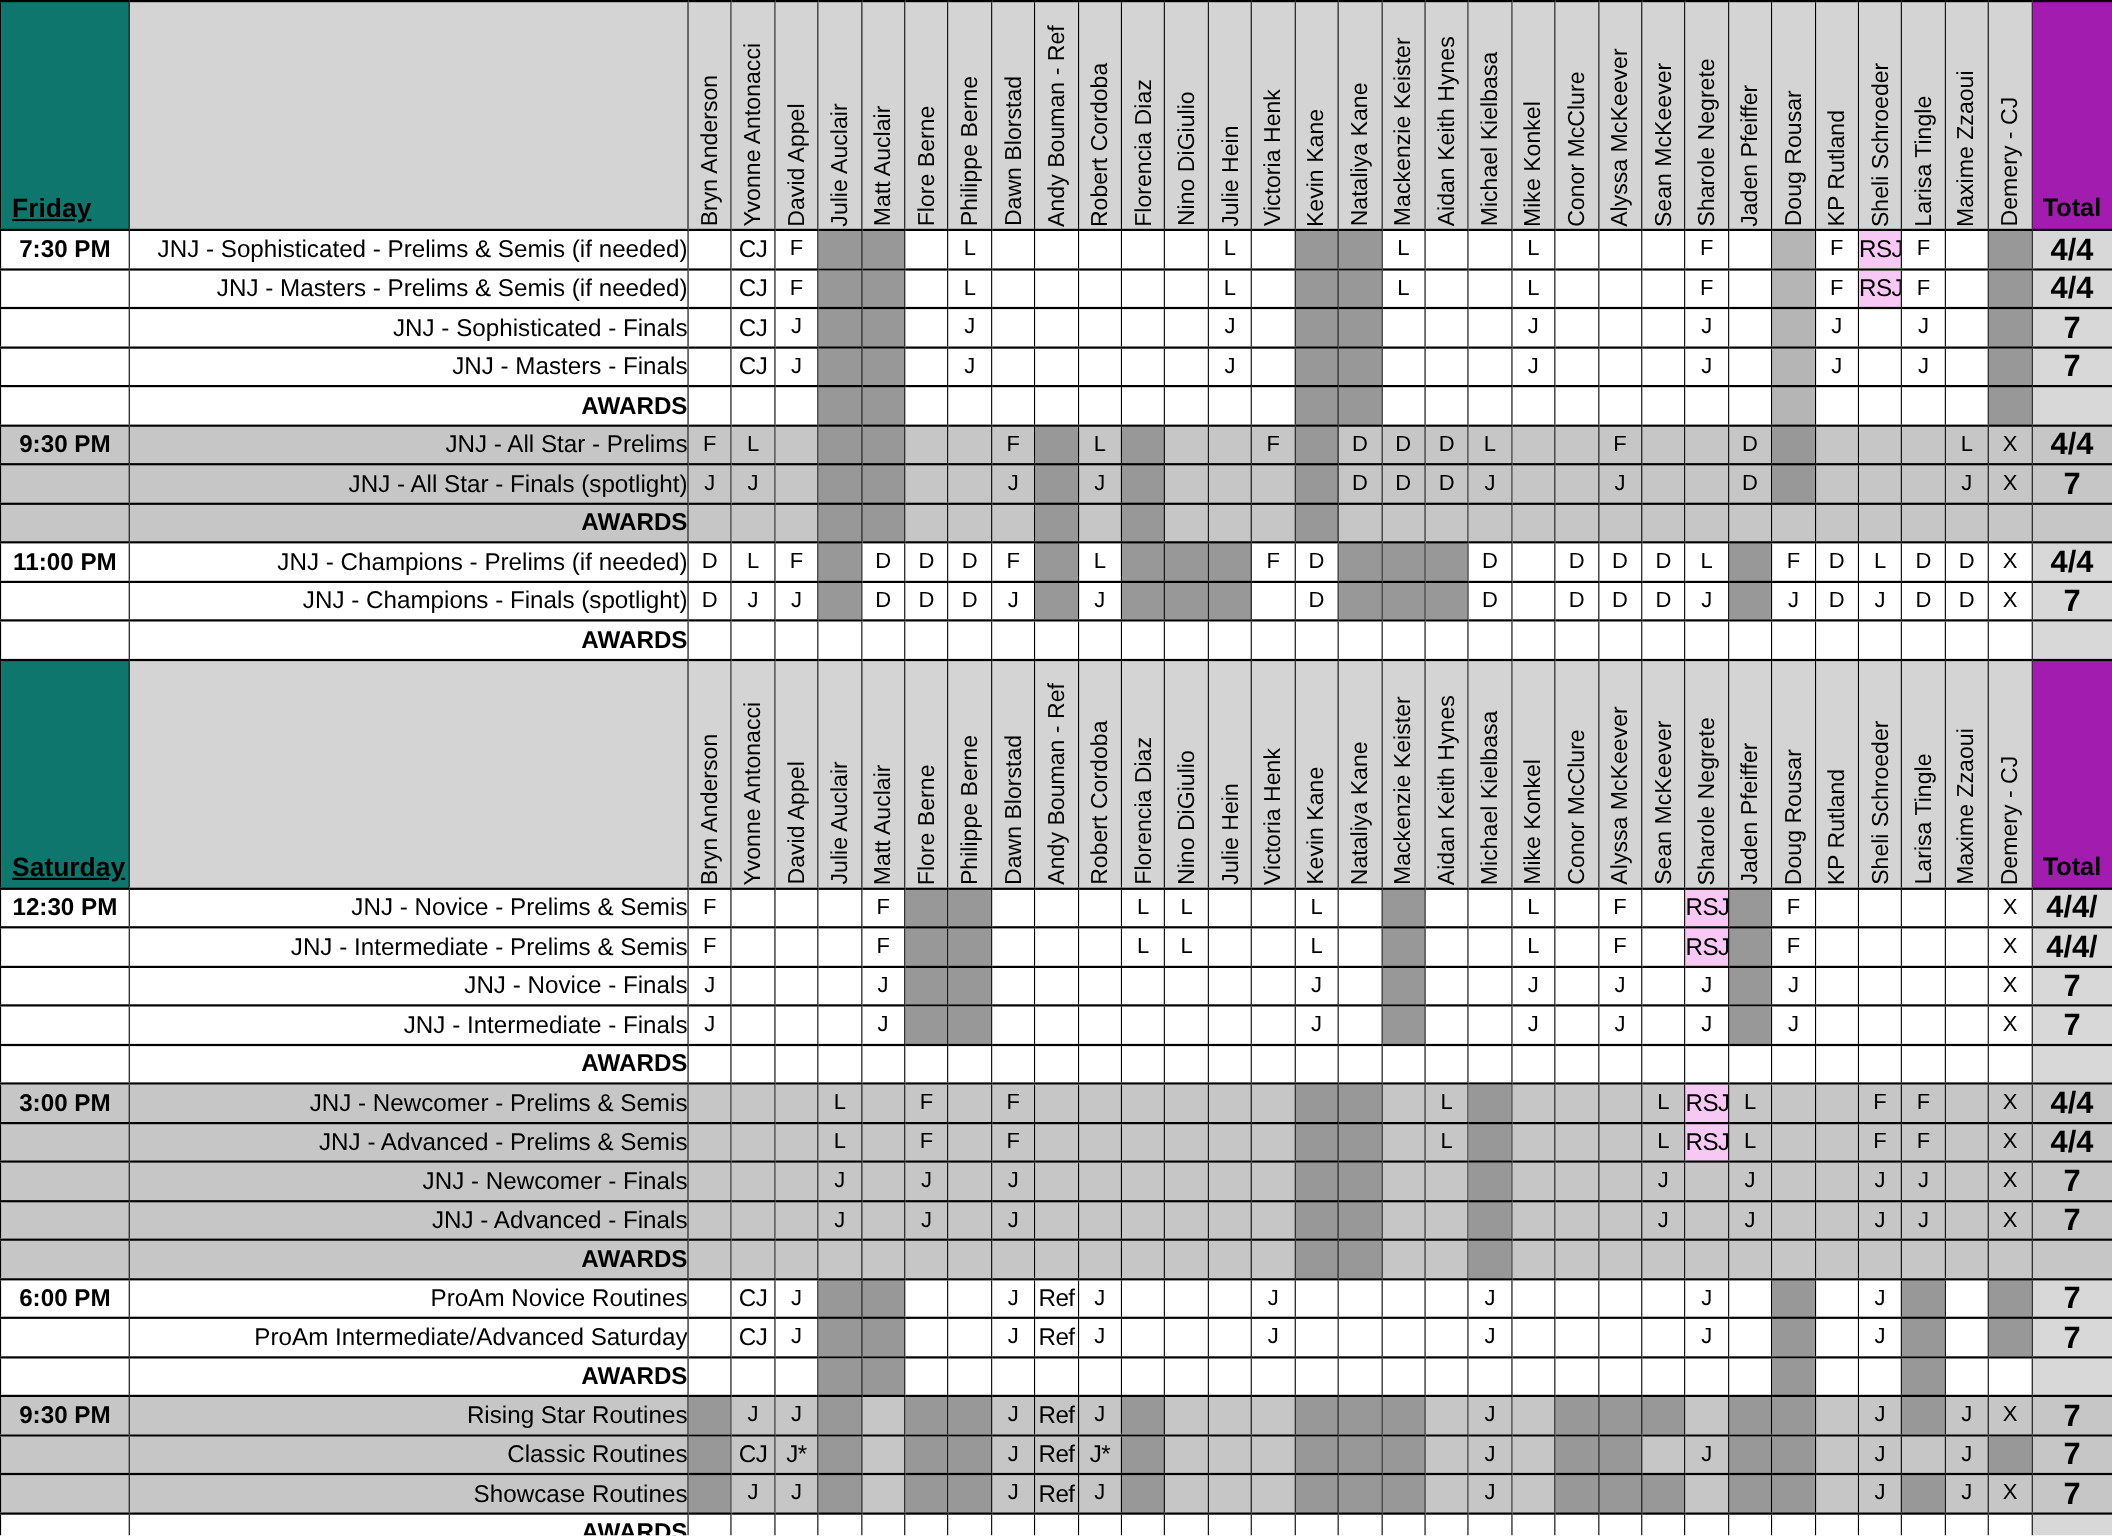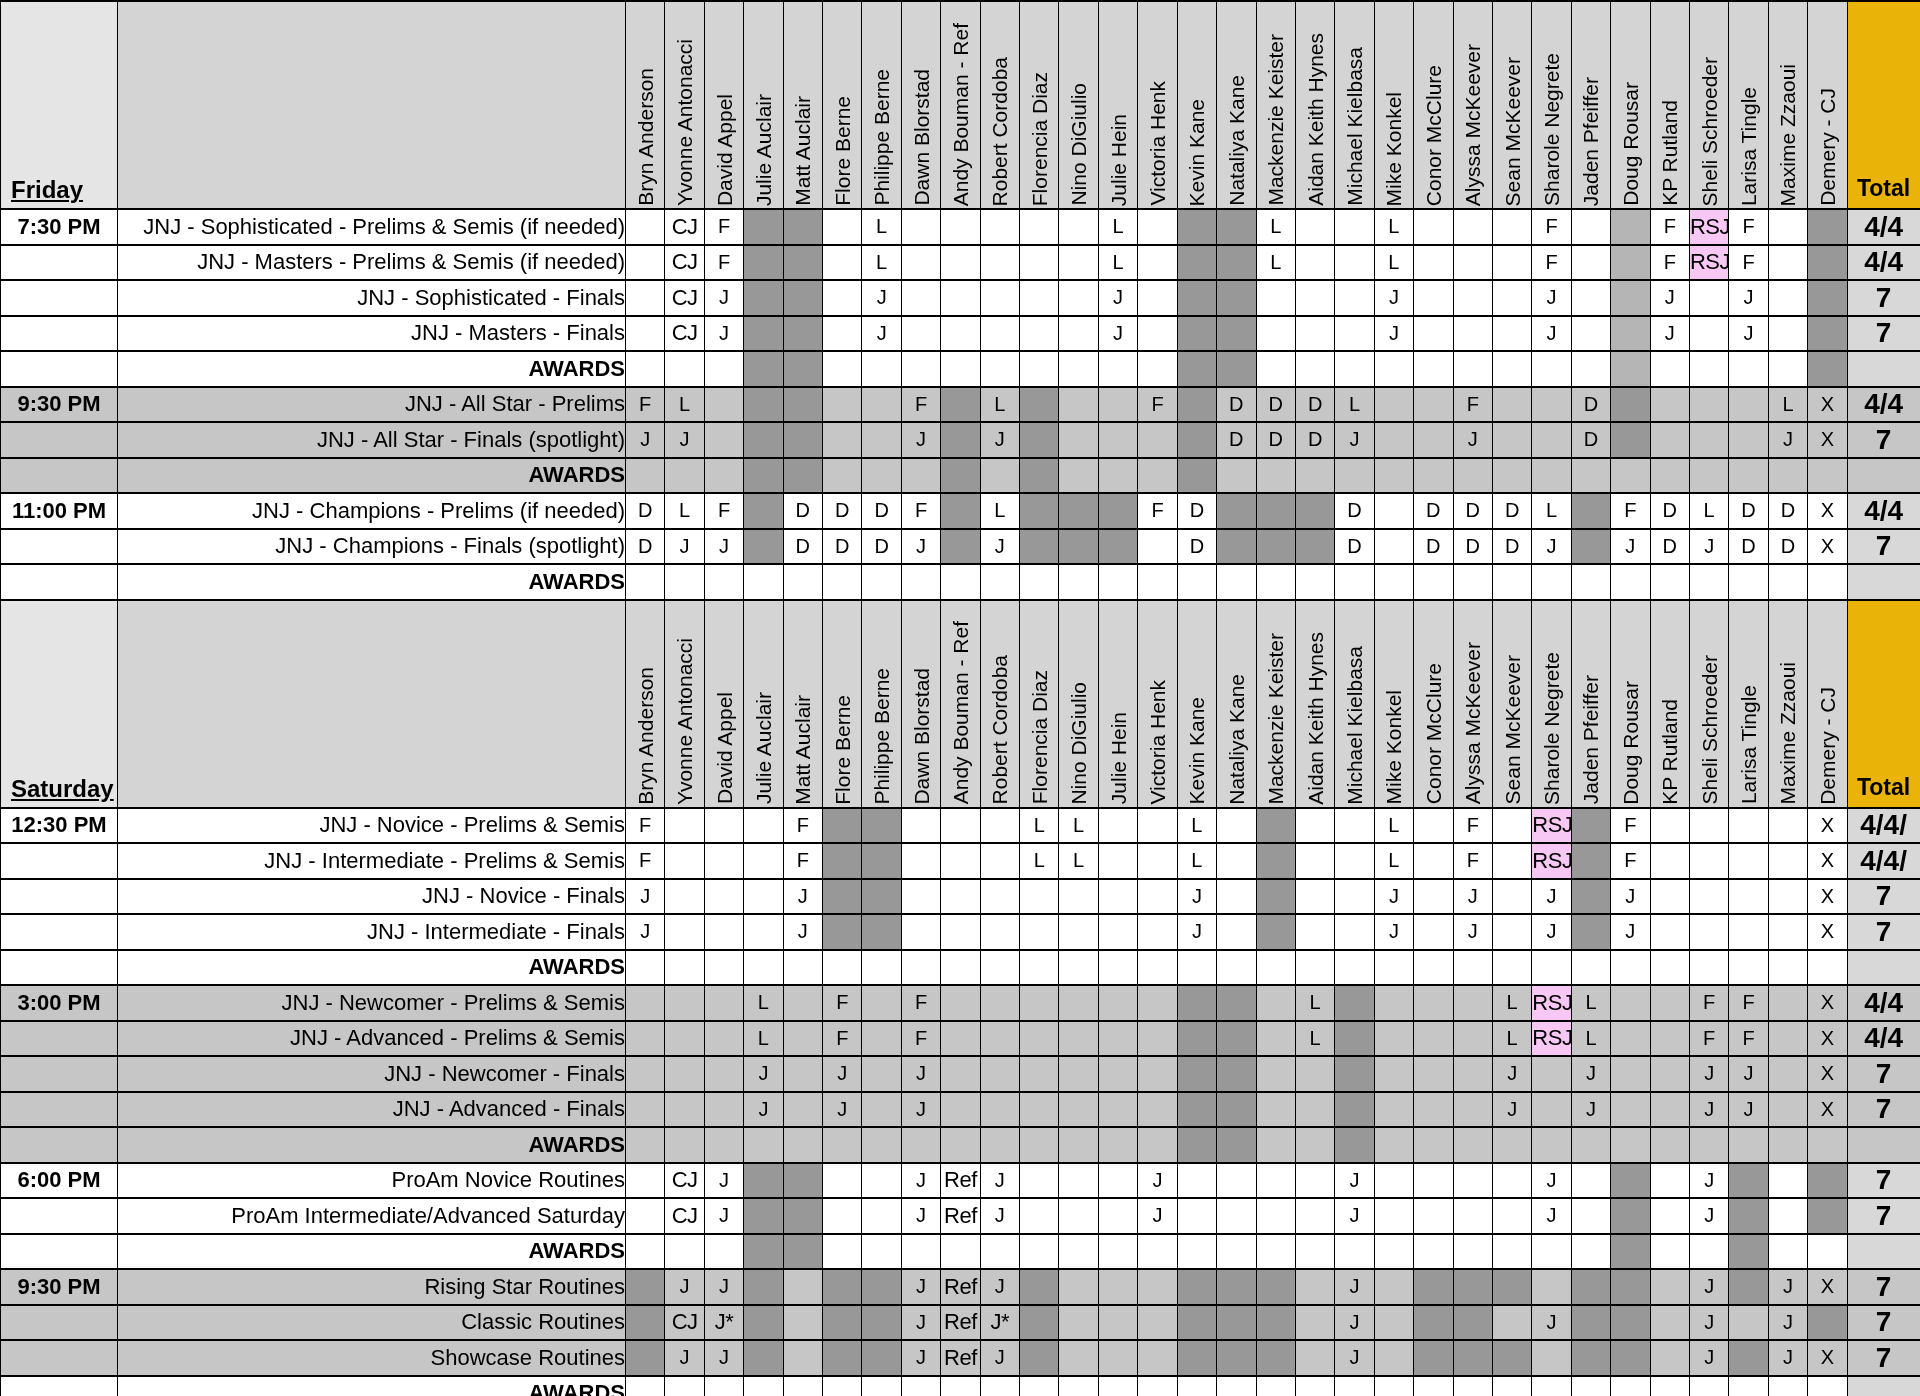--- a/index.html
+++ b/index.html
@@ -10,30 +10,30 @@
   table{border-collapse:collapse;table-layout:fixed;width:1920px;}
   td,th{
     border:1px solid #000;
     border-top-width:2px;border-bottom-width:2px;
     padding:0;overflow:hidden;white-space:nowrap;
     font-family:"Liberation Sans", sans-serif;
   }
   tr.data-row{height:35.5px;}
   tr.header-row{height:208px;}
   
-  th.day-cell{background:#e5e5e5;vertical-align:bottom;text-align:left;}
+  th.day-cell{background:#0f766e;vertical-align:bottom;text-align:left;}
   .day-label{font-size:24px;font-weight:bold;text-decoration:underline;padding:0 6px 4px 10px;display:inline-block;}
   th.event-head{background:#d4d4d4;}
   th.judge-head{background:#d4d4d4;vertical-align:bottom;text-align:center;}
   .vert{
     writing-mode:vertical-rl;transform:rotate(180deg);
     font-size:21px;font-weight:normal;line-height:1;
     margin:0 auto;padding:2px 0 6px 0;max-height:200px;
   }
-  th.total-head{background:#eab308;vertical-align:bottom;font-size:23px;font-weight:bold;padding-bottom:6px;}
+  th.total-head{background:#a21caf;vertical-align:bottom;font-size:23px;font-weight:bold;padding-bottom:6px;}
   
   td.time-cell{font-size:22px;font-weight:bold;text-align:center;background:#fff;}
   td.event-cell{font-size:22px;text-align:right;padding-left:7px;background:#fff;}
   td.event-cell.awards{font-weight:bold;}
   td.val-cell{font-size:20px;text-align:center;background:#fff;}
   td.val-cell.small{font-size:22px;letter-spacing:-0.5px;}
   td.total-cell{font-size:28px;font-weight:bold;text-align:center;background:#d8d8d8;}
   
   tr.shade-gray td{background:#c6c6c6;}
   tr.shade-gray td.total-cell{background:#c6c6c6;}

